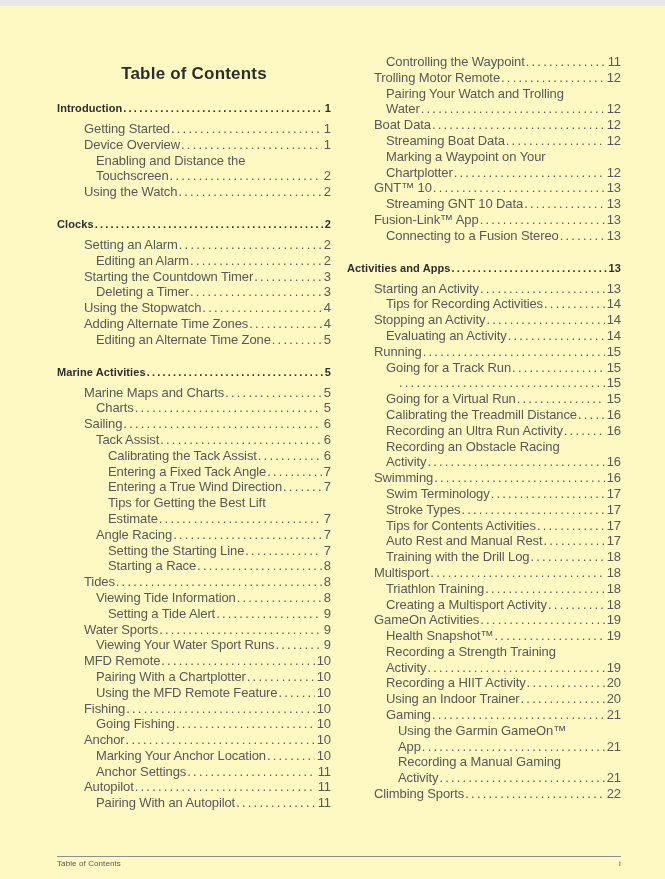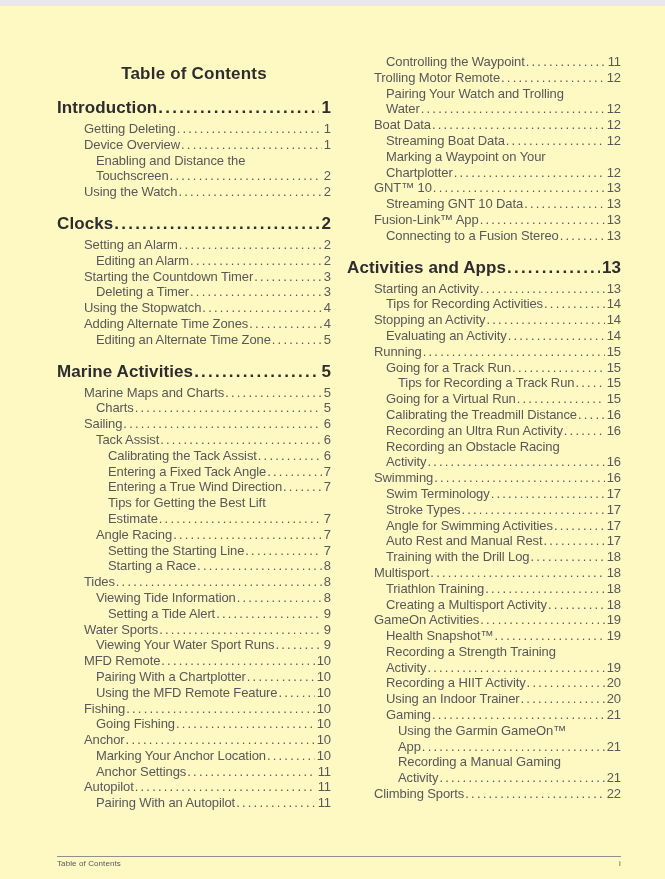--- a/index.html
+++ b/index.html
@@ -18,21 +18,21 @@
   .title {
     font-size: 17px; font-weight: bold;
     color: var(--heading-color);
     text-align: center;
     margin: 8px 0 0 0;
     line-height: 20px;
     letter-spacing: 0.2px;
   }
 
   .toc-heading {
-    font-size: 17px; font-weight: bold;
+    font-size: 11px; font-weight: bold;
     color: var(--heading-color);
     line-height: 20px;
     margin-top: 14px; margin-bottom: 3px;
     letter-spacing: 0.1px;
   }
   .toc-entry {
     font-size: 13px;
     color: var(--body-color);
     line-height: 15.8px;
     letter-spacing: -0.1px;
@@ -71,21 +71,21 @@
     <div id="toc-left">
         <div class="toc-heading lvl1">
           <div class="leader-line">
             <span class="txt">Introduction</span>
             <span class="dots">........................................................................................................................</span>
             <span class="pg">1</span>
           </div>
         </div>
         <div class="toc-entry lvl2">
           <div class="leader-line">
-            <span class="txt">Getting Deleting</span>
+            <span class="txt">Getting Started</span>
             <span class="dots">........................................................................................................................</span>
             <span class="pg">1</span>
           </div>
         </div>
         <div class="toc-entry lvl2">
           <div class="leader-line">
             <span class="txt">Device Overview</span>
             <span class="dots">........................................................................................................................</span>
             <span class="pg">1</span>
           </div>
@@ -472,21 +472,20 @@
         </div>
         <div class="toc-entry lvl3">
           <div class="leader-line">
             <span class="txt">Going for a Track Run</span>
             <span class="dots">........................................................................................................................</span>
             <span class="pg">15</span>
           </div>
         </div>
         <div class="toc-entry lvl4">
           <div class="leader-line">
-            <span class="txt">Tips for Recording a Track Run</span>
             <span class="dots">........................................................................................................................</span>
             <span class="pg">15</span>
           </div>
         </div>
         <div class="toc-entry lvl3">
           <div class="leader-line">
             <span class="txt">Going for a Virtual Run</span>
             <span class="dots">........................................................................................................................</span>
             <span class="pg">15</span>
           </div>
@@ -529,21 +528,21 @@
         </div>
         <div class="toc-entry lvl3">
           <div class="leader-line">
             <span class="txt">Stroke Types</span>
             <span class="dots">........................................................................................................................</span>
             <span class="pg">17</span>
           </div>
         </div>
         <div class="toc-entry lvl3">
           <div class="leader-line">
-            <span class="txt">Angle for Swimming Activities</span>
+            <span class="txt">Tips for Contents Activities</span>
             <span class="dots">........................................................................................................................</span>
             <span class="pg">17</span>
           </div>
         </div>
         <div class="toc-entry lvl3">
           <div class="leader-line">
             <span class="txt">Auto Rest and Manual Rest</span>
             <span class="dots">........................................................................................................................</span>
             <span class="pg">17</span>
           </div>

